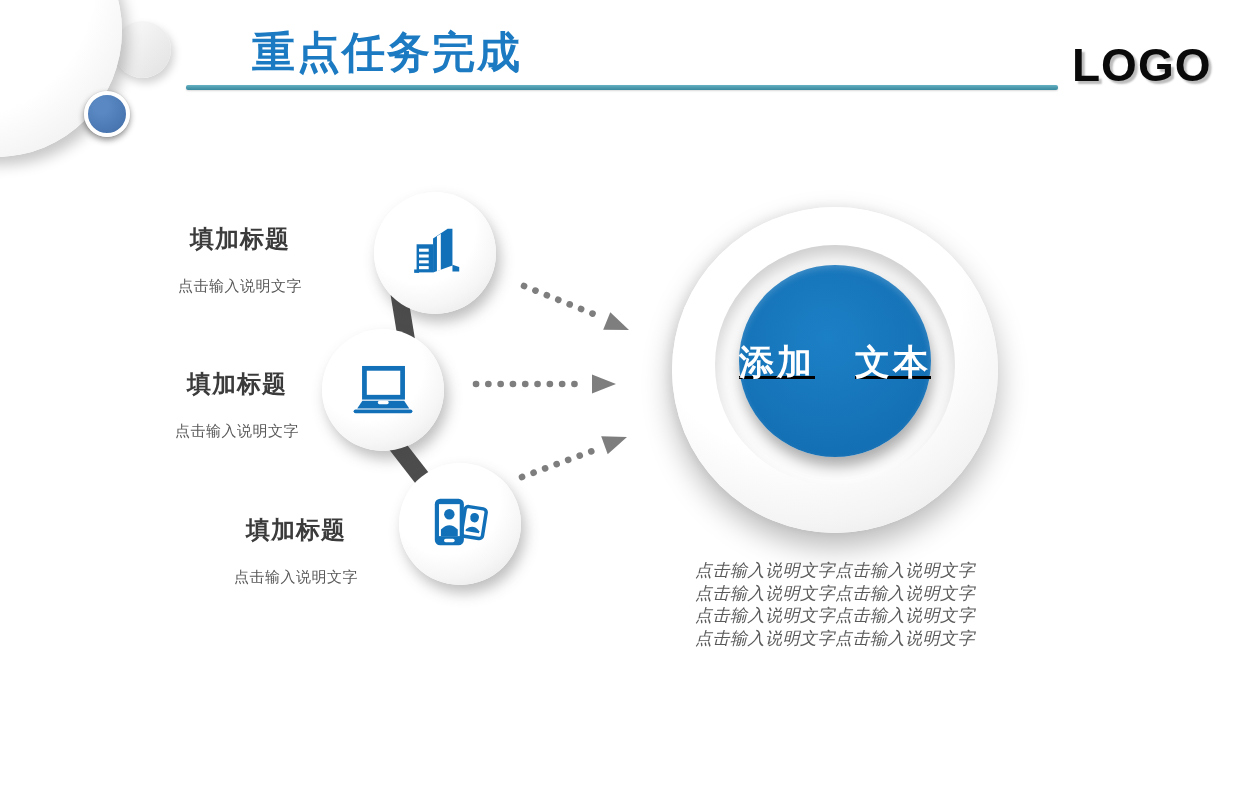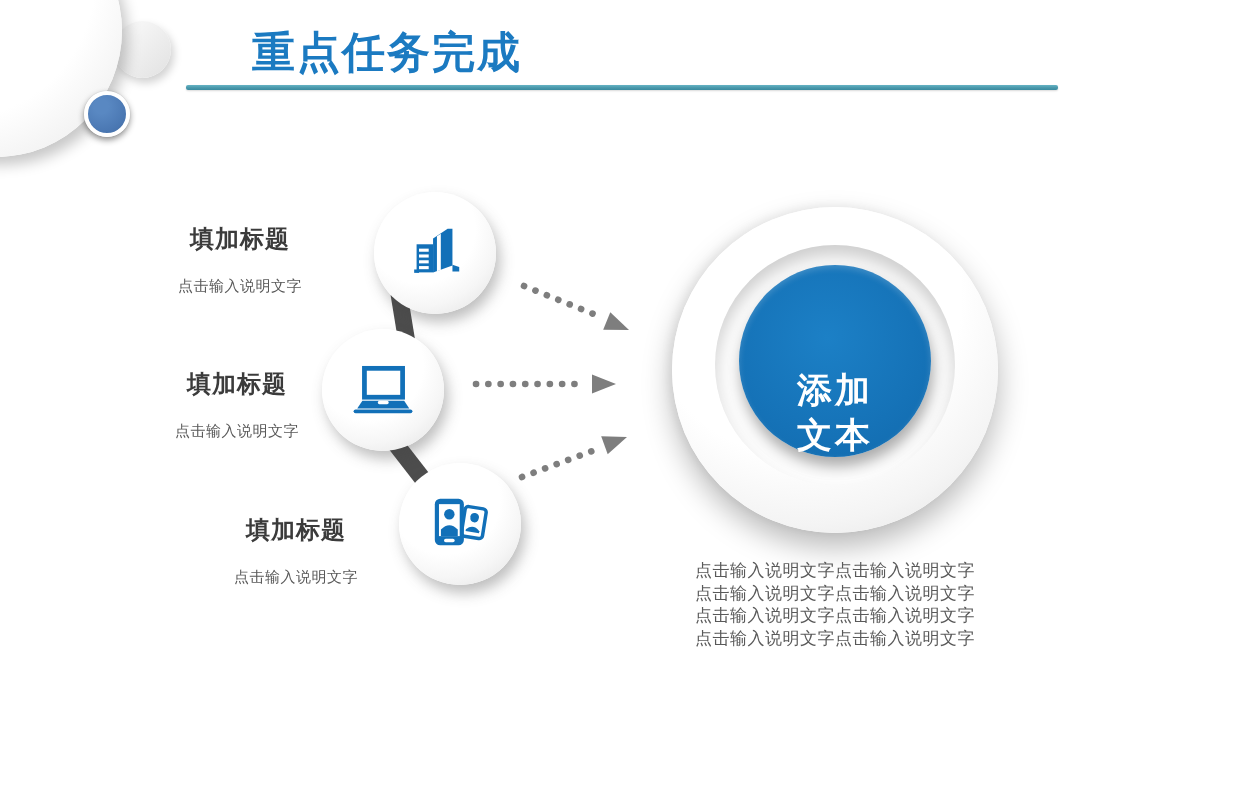--- a/index.html
+++ b/index.html
@@ -44,38 +44,39 @@
   
   .bigwrap{position:absolute;left:672px;top:207px;width:326px;height:326px;z-index:2;}
   .big-outer{position:absolute;left:0;top:0;width:326px;height:326px;border-radius:50%;
     background:radial-gradient(circle at 40% 28%, #ffffff 52%, #f4f4f4 74%, #e4e4e4 93%, #dcdcdc 100%);
     box-shadow:0 14px 30px rgba(0,0,0,0.28),-4px -2px 10px rgba(0,0,0,0.05);}
   .big-well{position:absolute;left:43px;top:38px;width:240px;height:240px;border-radius:50%;
     background:#fbfbfb;box-shadow:inset 0 10px 16px rgba(0,0,0,0.18),inset 0 -4px 8px rgba(255,255,255,0.9);}
   .big-blue{position:absolute;left:67px;top:58px;width:192px;height:192px;border-radius:50%;
     background:radial-gradient(circle at 46% 38%, #1c80c6 0%, #1572b7 62%, #1169ac 100%);
     box-shadow:2px 9px 14px rgba(0,0,0,0.32),inset 0 3px 6px rgba(255,255,255,0.18);
-    display:flex;flex-direction:column;align-items:center;justify-content:flex-end;}
+    display:flex;align-items:center;justify-content:space-between;text-decoration:underline;}
   .big-blue .ct{color:#ffffff;font-weight:bold;font-size:35px;line-height:45px;letter-spacing:3px;}
 
   
   .desc-block{position:absolute;left:634px;top:560px;width:402px;text-align:center;z-index:3;}
-  .desc-block div{font-size:17px;line-height:22.5px;color:#595959;letter-spacing:0.5px;}
+  .desc-block div{font-size:17px;line-height:22.5px;color:#595959;letter-spacing:0.5px;font-style:italic;}
 </style>
 </head>
 <body>
 
 <div id="slide">
 
   <div class="deco-mid"></div>
   <div class="deco-big"></div>
   <div class="deco-blue"></div>
 
   <div class="title">重点任务完成</div>
   <div class="divider"></div>
+  <div class="logo">LOGO</div>
 
   <svg class="overlay" width="1247" height="793">
 
     <line x1="399" y1="294" x2="408" y2="349" stroke="#4d4d4d" stroke-width="17"></line>
     <line x1="391" y1="438" x2="436" y2="496" stroke="#4d4d4d" stroke-width="17"></line>
 
     <g stroke="#7e7e7e" fill="#7e7e7e">
       <line x1="524" y1="286" x2="596" y2="315" stroke-width="6.6" stroke-linecap="round" stroke-dasharray="0.1 12.2"></line>
       <g transform="translate(629,330) rotate(22)">
           <path d="M0 0 L-24 -9.5 L-24 9.5 Z" stroke="none"></path>

